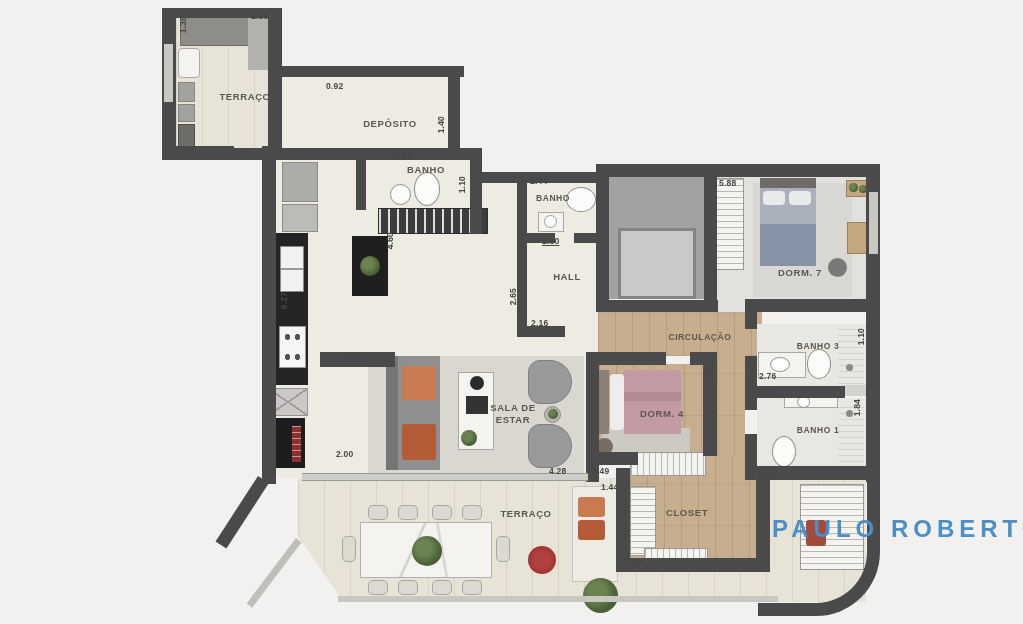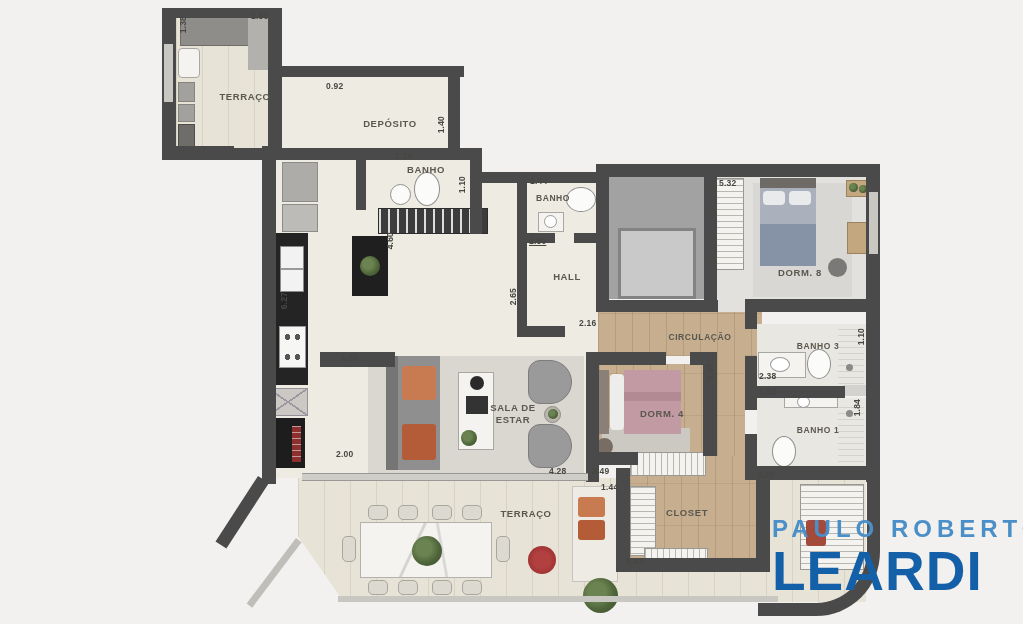--- a/index.html
+++ b/index.html
@@ -198,49 +198,48 @@
 <div class="abs" style="left:338px;top:596px;width:440px;height:6px;background:#c9c7c2;"></div>
 <div class="abs" style="left:296px;top:538px;width:7px;height:82px;background:#c0beb9;transform:rotate(37deg);transform-origin:left top;"></div>
 
 <div class="dim v" style="left:178px;top:16px;">1.38</div>
 <div class="dim" style="left:251px;top:11px;">1.86</div>
 <div class="dim" style="left:326px;top:81px;">0.92</div>
 <div class="dim v" style="left:436px;top:116px;">1.40</div>
 <div class="dim" style="left:380px;top:151px;margin-left:15px;">1.70</div>
 <div class="dim v" style="left:457px;top:176px;">1.10</div>
 <div class="dim" style="left:530px;top:176px;">1.44</div>
-<div class="dim" style="left:529px;top:236px;text-decoration:underline;">1.50</div>
+<div class="dim" style="left:542px;top:236px;text-decoration:underline;">1.50</div>
 <div class="dim v" style="left:508px;top:288px;">2.65</div>
-<div class="dim" style="left:531px;top:318px;margin-left:48px;">2.16</div>
+<div class="dim" style="left:531px;top:318px;">2.16</div>
 <div class="dim v" style="left:385px;top:232px;">4.60</div>
 <div class="dim v" style="left:279px;top:292px;">6.27</div>
 <div class="dim" style="left:341px;top:353px;">1.89</div>
 <div class="dim" style="left:336px;top:449px;">2.00</div>
-<div class="dim" style="left:719px;top:178px;">5.32</div>
+<div class="dim" style="left:719px;top:178px;">5.88</div>
 <div class="dim v" style="left:705px;top:363px;">2.51</div>
-<div class="dim" style="left:759px;top:371px;">2.38</div>
+<div class="dim" style="left:759px;top:371px;">2.76</div>
 <div class="dim v" style="left:856px;top:328px;">1.10</div>
 <div class="dim" style="left:759px;top:387px;">1.53</div>
 <div class="dim v" style="left:852px;top:399px;">1.84</div>
 <div class="dim" style="left:757px;top:470px;">3.20</div>
 <div class="dim" style="left:549px;top:466px;">4.28</div>
 <div class="dim" style="left:592px;top:466px;">2.49</div>
 <div class="dim" style="left:601px;top:482px;">1.44</div>
 <div class="dim" style="left:626px;top:556px;">1.63</div>
 
 <div class="lbl" style="left:205px;top:91px;width:80px;">TERRAÇO</div>
 <div class="lbl" style="left:348px;top:118px;width:84px;">DEPÓSITO</div>
 <div class="lbl" style="left:403px;top:164px;width:46px;">BANHO</div>
 <div class="lbl" style="left:529px;top:193px;width:48px;font-size:8.5px;">BANHO</div>
 <div class="lbl" style="left:547px;top:271px;width:40px;">HALL</div>
-<div class="lbl" style="left:770px;top:267px;width:60px;">DORM. 8</div>
+<div class="lbl" style="left:770px;top:267px;width:60px;">DORM. 7</div>
 <div class="lbl" style="left:655px;top:332px;width:90px;font-size:8.5px;">CIRCULAÇÃO</div>
 <div class="lbl" style="left:790px;top:341px;width:56px;font-size:8.5px;">BANHO 3</div>
 <div class="lbl" style="left:633px;top:408px;width:58px;">DORM. 4</div>
 <div class="lbl" style="left:790px;top:425px;width:56px;font-size:8.5px;">BANHO 1</div>
 <div class="lbl" style="left:484px;top:402px;width:58px;">SALA DE ESTAR</div>
 <div class="lbl" style="left:662px;top:507px;width:50px;">CLOSET</div>
 <div class="lbl" style="left:493px;top:508px;width:66px;">TERRAÇO</div>
 
 <div class="abs" style="left:772px;top:515px;width:246px;">
   <div class="logo1">PAULO ROBERTO</div>
-  <div class="logo2">LEARDI</div>
 </div>
 
 </body></html>

